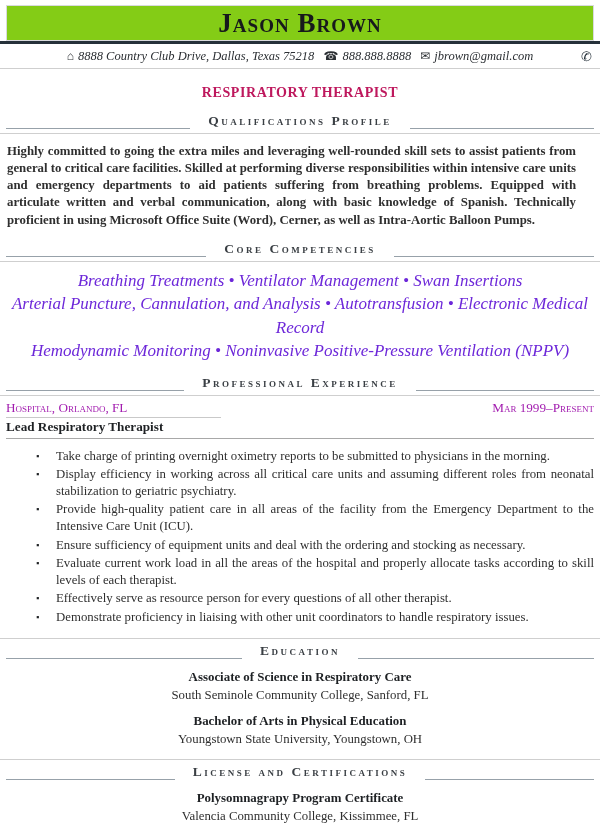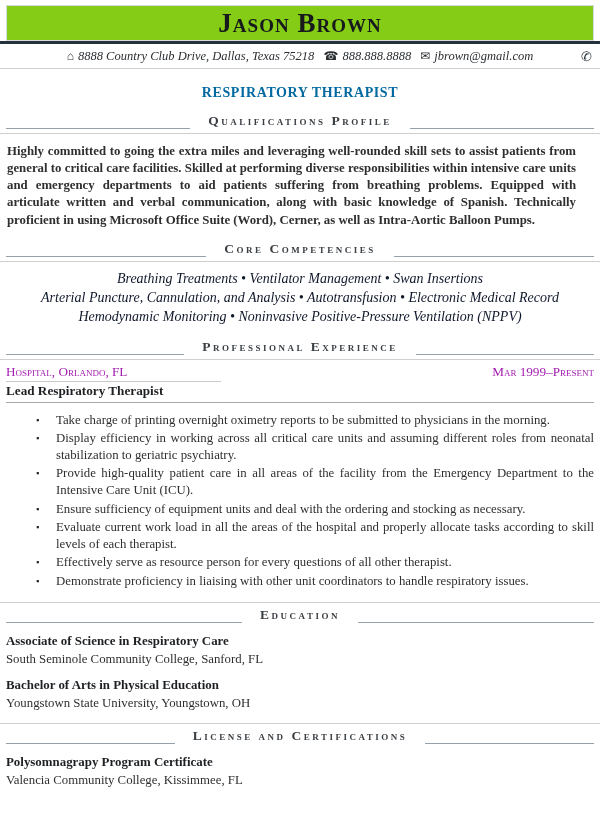--- a/index.html
+++ b/index.html
@@ -43,21 +43,21 @@
     font-style: normal; font-size: 13px; color: #26313a;
   }
   .light-rule { height: 1px; background: #cfcfcf; margin: 0 -6px; }
 
   .job-title {
     text-align: center;
     font-weight: bold;
     font-size: 14px;
     letter-spacing: 0.6px;
     margin: 16px 0 2px 0;
-    color: #0369a1;
+    color: #be185d;
   }
 
   
   .section-header { display: flex; align-items: flex-end; margin: 12px 0 3px 0; }
   .section-header .hline { flex: 1; border-top: 1px solid #97a1a9; height: 0; }
   .section-header .hline.left  { margin-right: 18px; }
   .section-header .hline.right { margin-left: 18px; }
   .section-title {
     font-variant: small-caps;
     font-weight: bold;
@@ -82,23 +82,23 @@
     font-size: 12.8px;
     line-height: 1.34;
     margin: 9px 18px 2px 1px;
     font-weight: bold;
   }
 
   
   .comp-line {
     text-align: center;
     font-style: italic;
-    font-size: 14px;
+    font-size: 17px;
     line-height: 1.38;
-    color: #0f172a;
+    color: #6d28d9;
   }
   .comp-wrap { margin-top: 7px; }
 
   
   .exp-head {
     display: flex; justify-content: space-between; align-items: baseline;
     font-variant: small-caps;
     font-size: 13.2px;
     margin-top: 4px;
     color: #a21caf;
@@ -110,21 +110,21 @@
     color: #1e2124;
     border-bottom: 1px solid #a8a8a8;
     padding: 1px 0 3px 0;
   }
   .bullets { margin: 9px 0 2px 0; }
   .bullet-row { display: flex; margin: 1.5px 0; }
   .bullet-marker { width: 20px; margin-left: 30px; font-size: 9px; line-height: 17px; color: #1e2124; flex: none; }
   .bullet-text { flex: 1; text-align: justify; font-size: 12.8px; line-height: 1.32; }
 
   
-  .entry { }
+  .entry { text-align: center; }
   .degree { font-weight: bold; font-size: 12.9px; margin-top: 11px; color: #1e2124; }
   .school { font-size: 12.8px; margin-top: 3px; }
   .pre-rule { margin-top: 12px; }
   .post-rule { margin-top: 4px; }
 </style>
 </head>
 <body>
 
 <div class="page">
 

